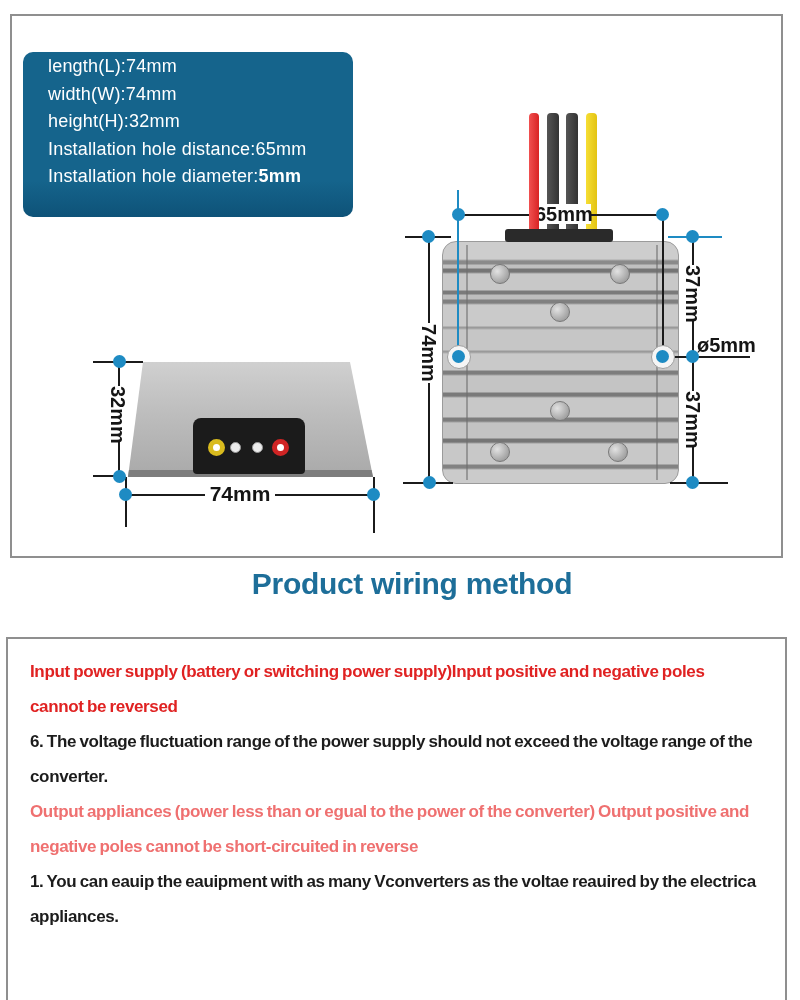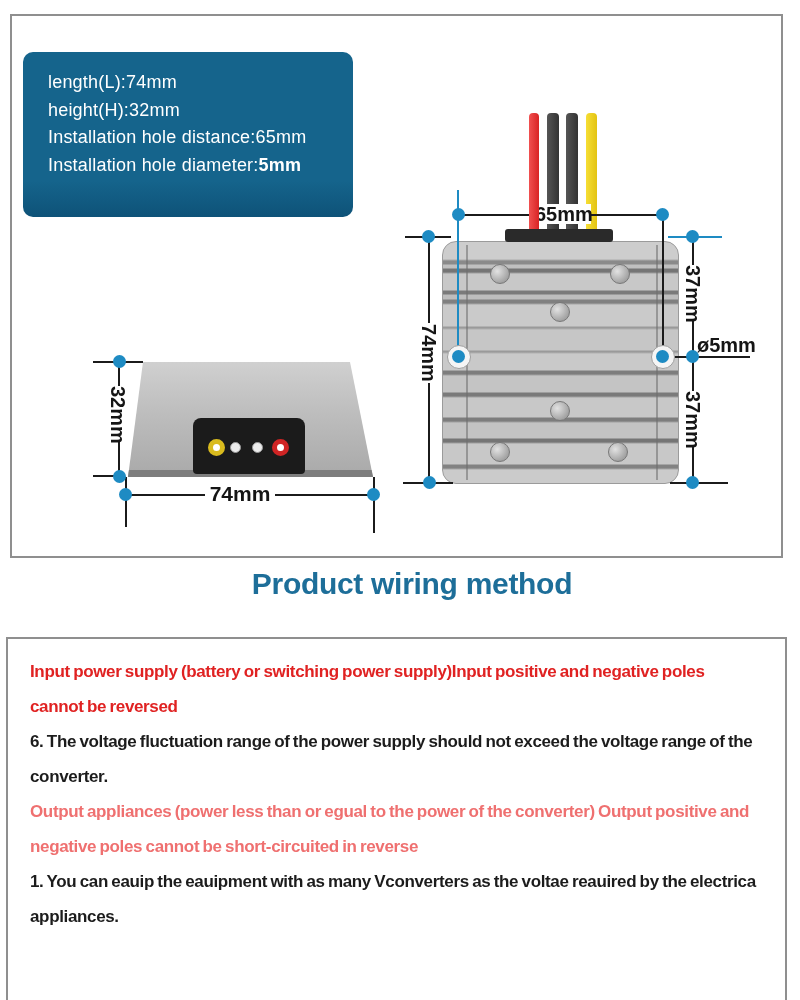--- a/index.html
+++ b/index.html
@@ -8,21 +8,21 @@
 
   
   .panel{position:absolute;border:2px solid var(--panel-border);background:#fff;}
   .panel-top{left:10px;top:14px;width:769px;height:540px;}
   .panel-bottom{left:6px;top:637px;width:781px;height:400px;box-sizing:border-box;
                 padding:15px 26px 0 22px;}
 
   
   .spec-box{position:absolute;left:23px;top:52px;width:330px;height:165px;border-radius:10px;
             background:linear-gradient(180deg,var(--spec-bg) 0%,var(--spec-bg) 78%,#0e5278 100%);
-            padding:17px 0 0 25px;box-sizing:border-box;z-index:3;}
+            padding:1px 0 0 25px;box-sizing:border-box;z-index:3;}
   .spec-box div{color:#fff;font-size:18px;line-height:27.5px;font-weight:400;letter-spacing:.2px;}
   .spec-box b{font-weight:700;}
 
   
   .hline,.vline{position:absolute;background:#1b1b1b;z-index:4;}
   .hline{height:2px;} .vline{width:2px;}
   .hline.blue,.vline.blue{background:var(--accent);}
   .dot{position:absolute;width:13px;height:13px;border-radius:50%;background:var(--accent);z-index:7;}
   .dim{position:absolute;font-weight:700;font-size:20px;color:#151515;background:#fff;
        text-align:center;line-height:20px;z-index:5;white-space:nowrap;}
@@ -80,20 +80,21 @@
 </style>
 </head>
 <body>
 
 <div class="page">
 
   <div class="panel panel-top"></div>
 
   <div class="spec-box">
     <div>length(L):74mm</div>
+    <div>width(W):74mm</div>
     <div>height(H):32mm</div>
     <div>Installation hole distance:65mm</div>
     <div><span>Installation hole diameter:</span><b>5mm</b></div>
   </div>
 
   <div class="side-body">
     <div class="side-base"></div>
   </div>
   <div class="side-panel">
     <span class="conn big yellow"></span>

